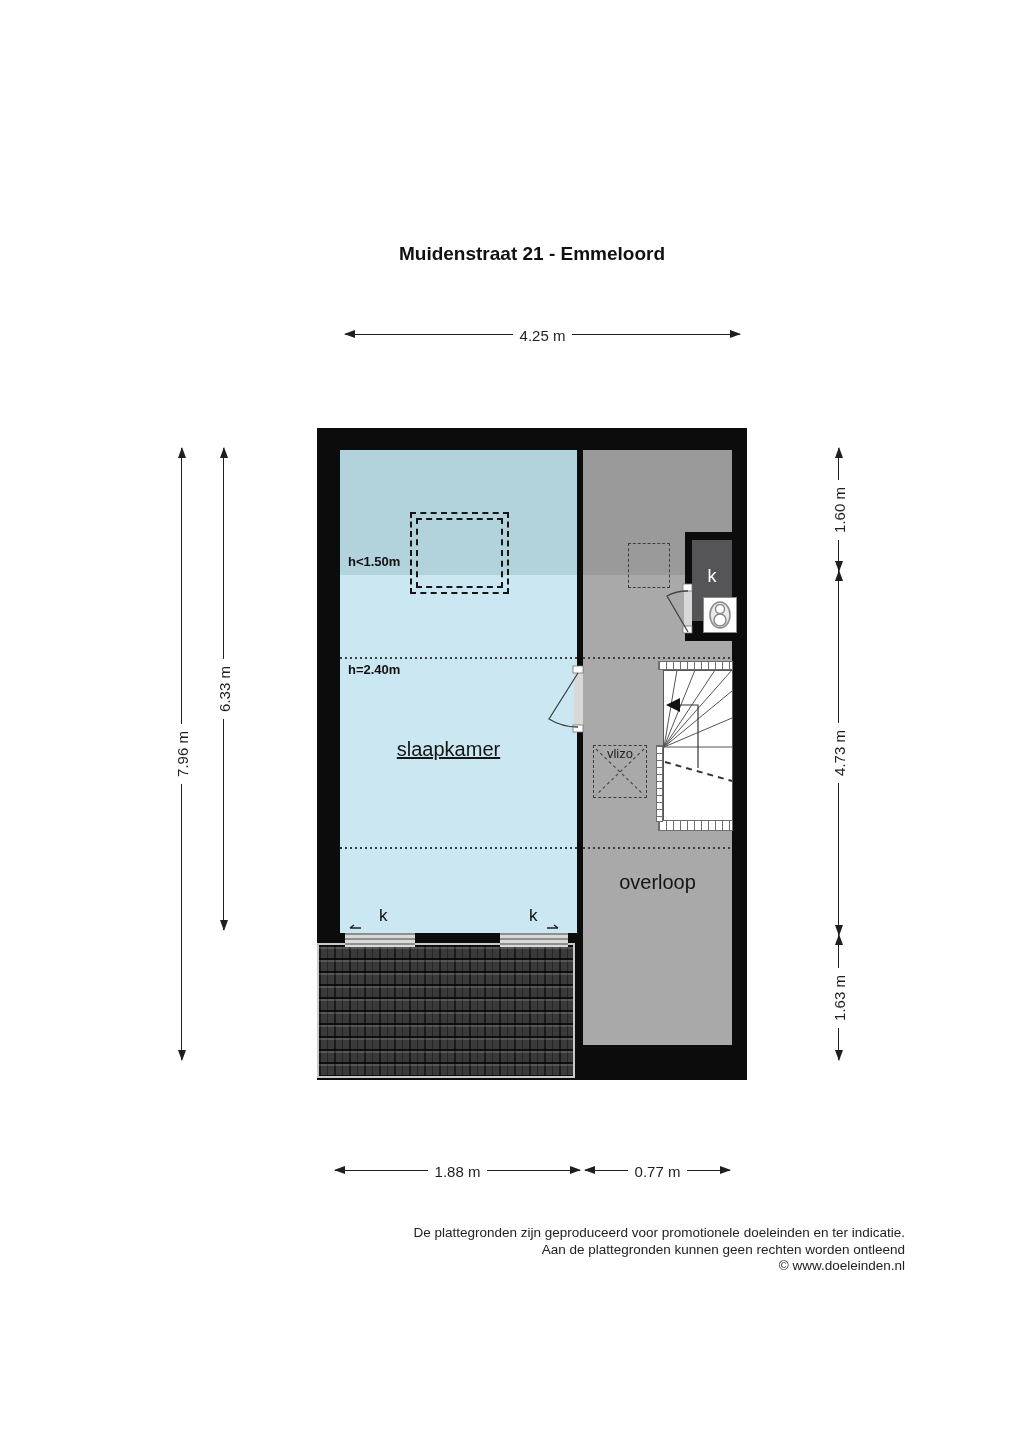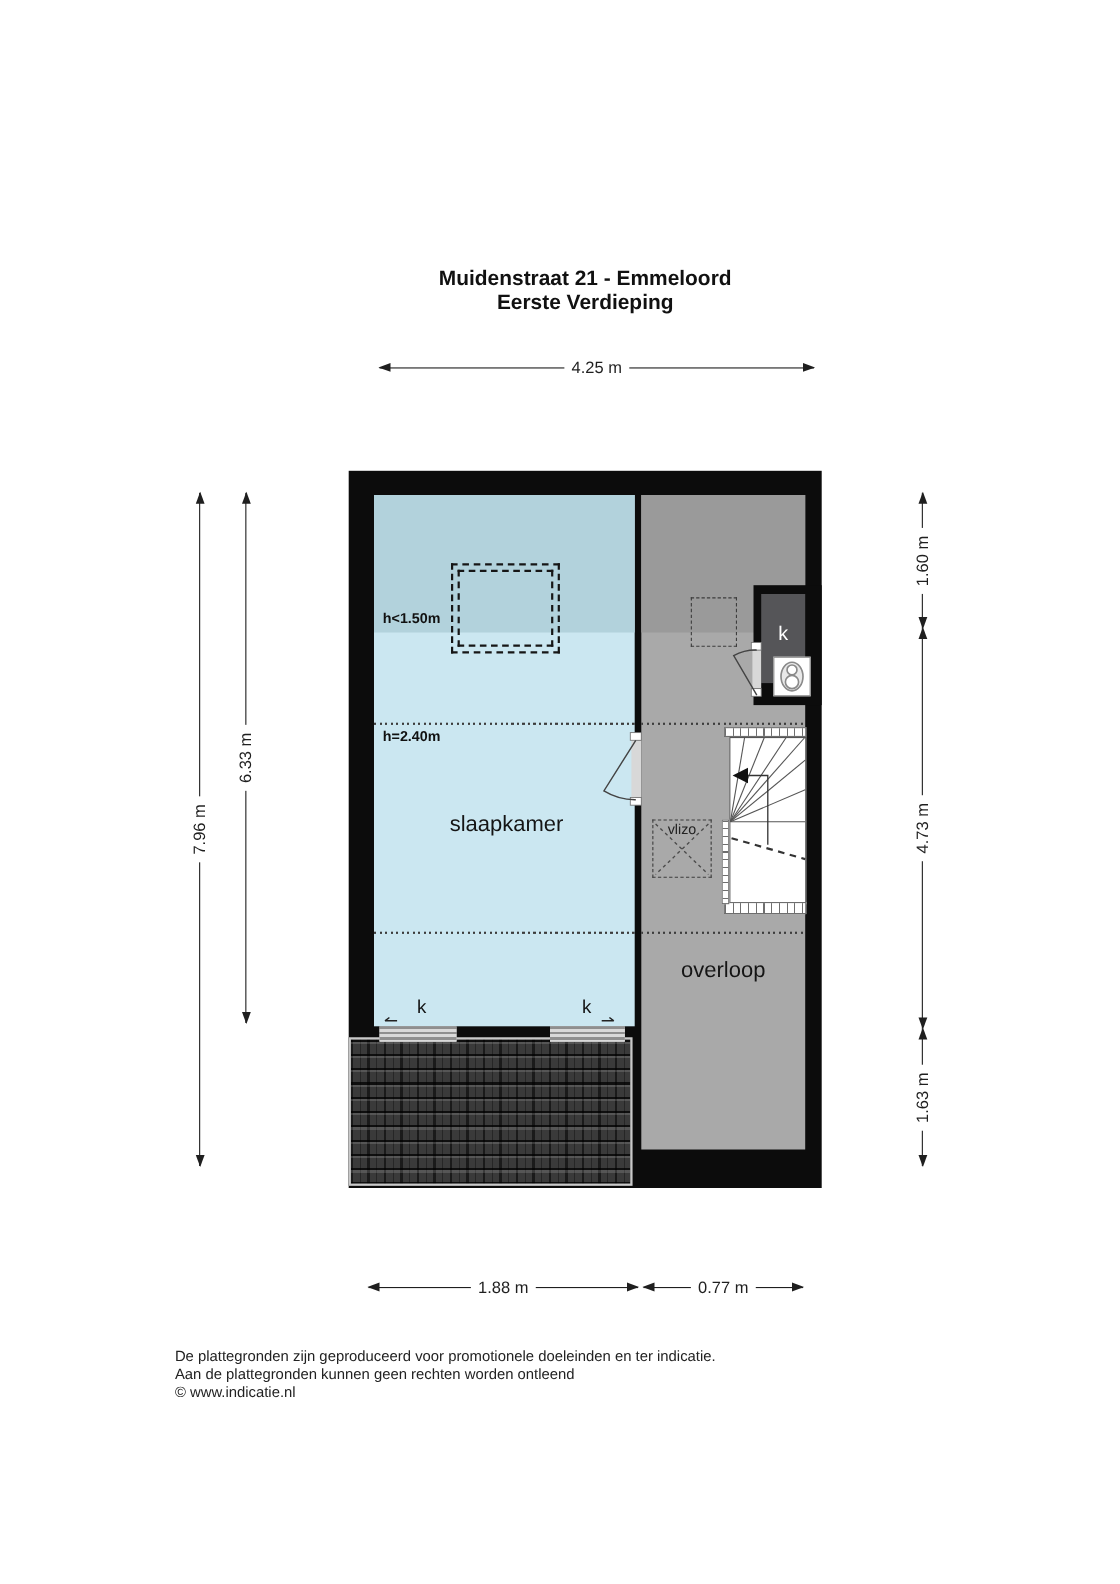--- a/index.html
+++ b/index.html
@@ -57,31 +57,30 @@
   .window{position:absolute;top:505px;height:14px;background:#d9d9d9;
     background-image:repeating-linear-gradient(180deg,#8f8f8f 0 2px,#d9d9d9 2px 5px);}
   .k-label{position:absolute;top:478px;font-size:17px;color:#111;}
   .rail{position:absolute;background:#fff;border:1px solid #6e6e6e;box-sizing:border-box;}
   .rail-h{background-image:repeating-linear-gradient(90deg,#6e6e6e 0 1px,transparent 1px 7px);}
   .rail-v{background-image:repeating-linear-gradient(180deg,#6e6e6e 0 1px,transparent 1px 7px);}
   .stair-body{position:absolute;left:346px;top:242px;width:70px;height:152px;background:#fff;
     border:1px solid var(--stair_line);box-sizing:border-box;}
   .svg-overlay{position:absolute;left:0;top:0;width:430px;height:652px;pointer-events:none;}
   
-  .footer{position:absolute;left:159px;top:1185px;width:746px;text-align:left;
+  .footer{position:absolute;left:159px;top:1185px;width:746px;text-align:right;
     font-size:13.5px;line-height:16.5px;color:#222;}
 </style>
 </head>
 <body>
 
 <div class="canvas">
 
   <div class="title">
     <div>Muidenstraat 21 - Emmeloord</div>
-    <div>Eerste Verdieping</div>
   </div>
 
   <div class="dim dim-h" style="left:345px;top:294px;width:395px;">
     <span class="arr a-left"></span>
     <span class="arr a-right"></span>
     <span class="dim-label">4.25 m</span>
   </div>
 
   <div class="dim dim-v" style="left:181px;top:408px;height:612px;">
     <span class="arr a-up"></span>
@@ -140,21 +139,21 @@
     <div class="dash-sq" style="left:311px;top:115px;width:42px;height:45px;"></div>
 
     <div class="dotline" style="left:23px;top:229px;width:237px;"></div>
     <div class="dotline" style="left:266px;top:229px;width:149px;"></div>
     <div class="dotline" style="left:23px;top:419px;width:237px;"></div>
     <div class="dotline" style="left:266px;top:419px;width:149px;"></div>
 
     <div class="h-label" style="left:31px;top:126px;">h&lt;1.50m</div>
     <div class="h-label" style="left:31px;top:234px;">h=2.40m</div>
 
-    <div class="room-label" style="left:25px;top:310px;width:237px;">slaapkamer</div>
+    <div class="room-label" style="left:13px;top:310px;width:237px;text-decoration:underline;">slaapkamer</div>
     <div class="room-label" style="left:266px;top:443px;width:149px;">overloop</div>
 
     <div class="dash-sq" style="left:276px;top:317px;width:54px;height:53px;"></div>
     <div class="vlizo-label" style="left:276px;top:318px;width:54px;">vlizo</div>
 
     <div class="closet-frame"></div>
     <div class="closet-inner"></div>
     <div class="closet-k">k</div>
     <div class="appliance"></div>
 
@@ -215,16 +214,16 @@
       <g stroke="#222" stroke-width="1.4" fill="none">
         <path d="M33,500 h11 M33,500 l4,-3"></path>
         <path d="M241,500 h-11 M241,500 l-4,-3"></path>
       </g>
     </svg>
   </div>
 
   <div class="footer">
     <div>De plattegronden zijn geproduceerd voor promotionele doeleinden en ter indicatie.</div>
     <div>Aan de plattegronden kunnen geen rechten worden ontleend</div>
-    <div>© www.indicatie.nl</div>
+    <div>© www.doeleinden.nl</div>
   </div>
 
 </div>
 
 </body></html>

